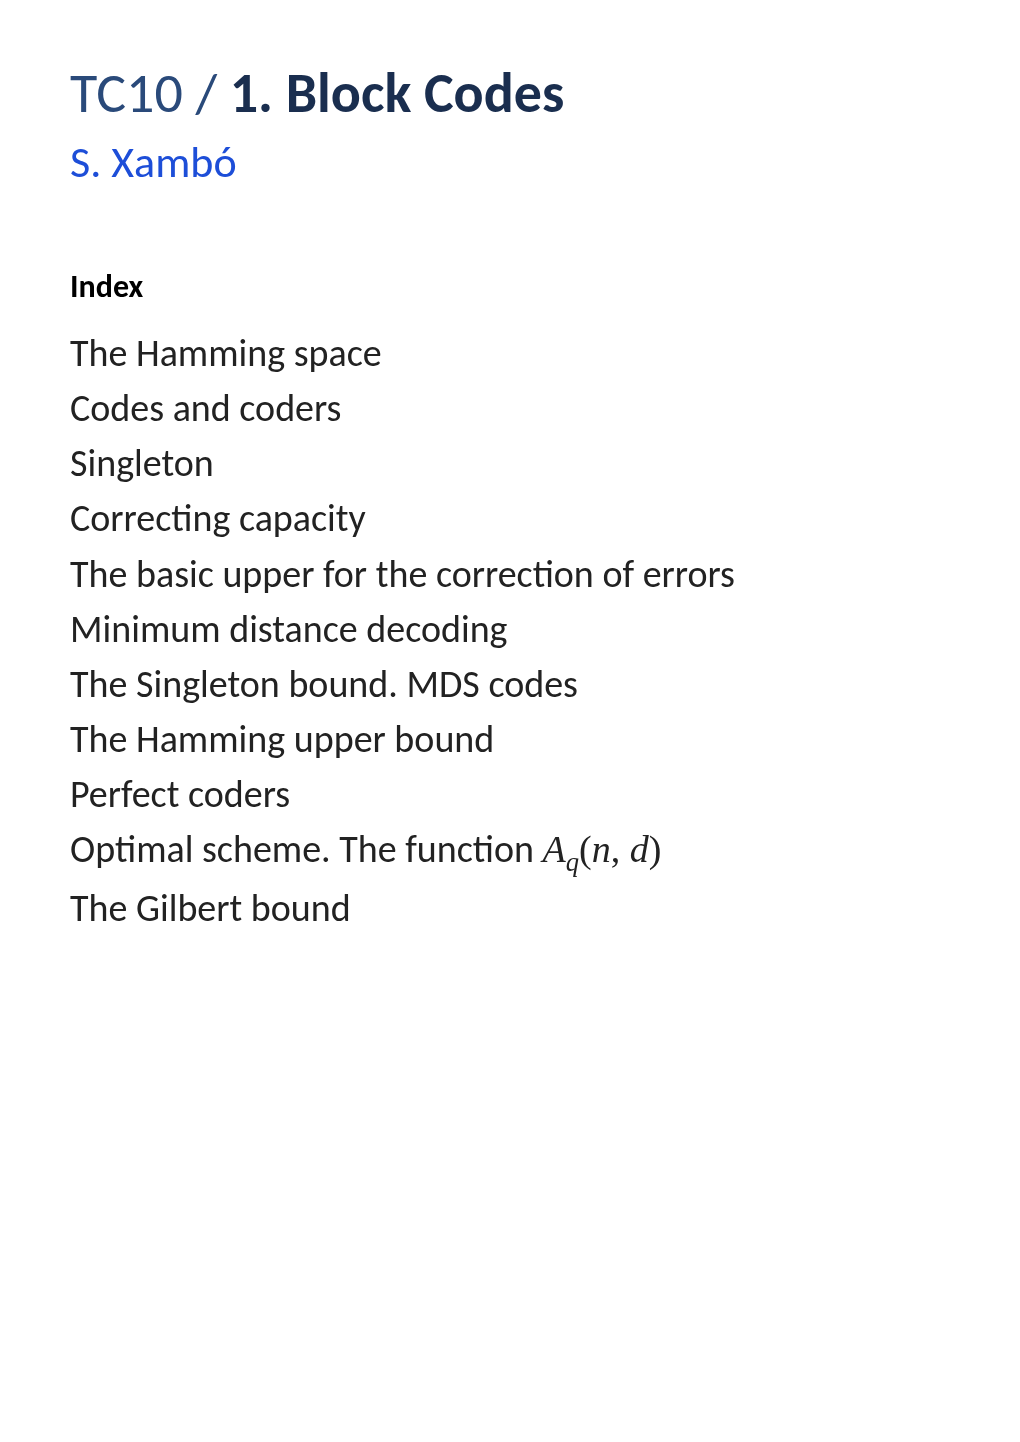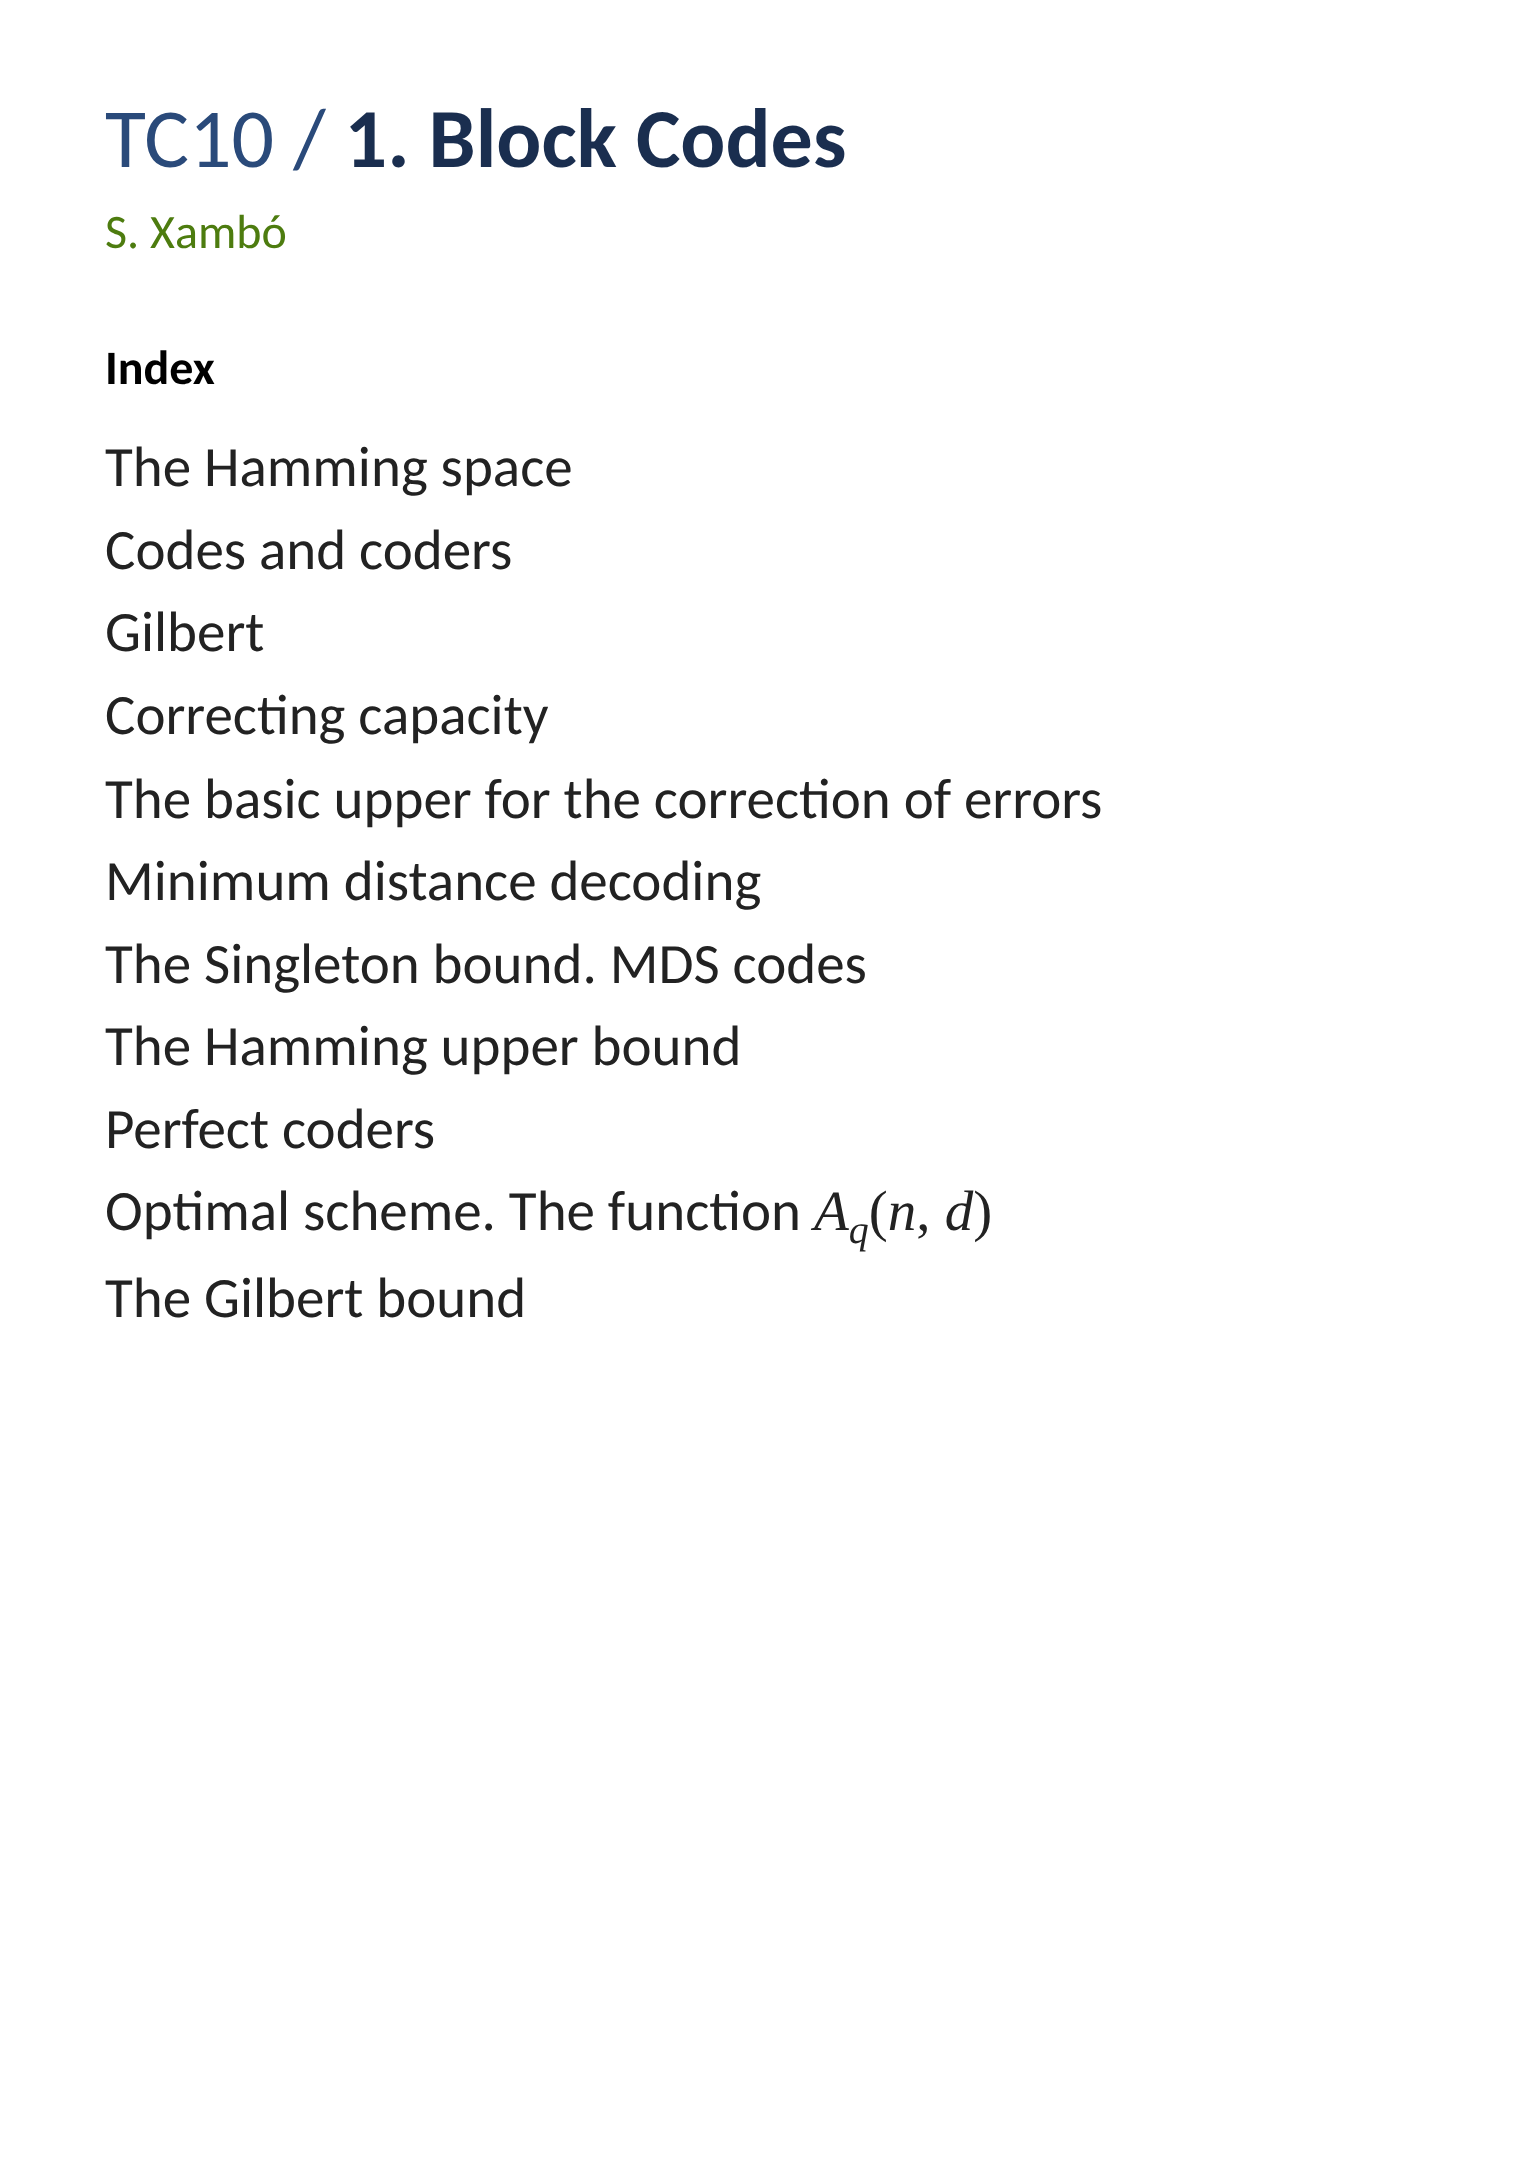--- a/index.html
+++ b/index.html
@@ -23,24 +23,24 @@
     }
     .course-code {
       color: #2a4a7a;
       font-weight: 400;
     }
     .topic {
       color: #1a2e4f;
       font-weight: 700;
     }
     .author {
-      font-size: 32px;
-      color: #4d7c0f;
+      font-size: 44px;
+      color: #1d4ed8;
       font-weight: 400;
-      margin-bottom: 52px;
+      margin-bottom: 78px;
     }
     .index-heading {
       font-size: 32px;
       color: #000000;
       font-weight: 700;
       margin-bottom: 20px;
     }
     .index-item {
       font-size: 38px;
       color: #222222;
@@ -63,21 +63,21 @@
 <div class="title-line">
   <span class="course-code">TC10 / </span><span class="topic">1. Block Codes</span>
 </div>
 
 <div class="author">S. Xambó</div>
 
 <div class="index-heading">Index</div>
 
 <div class="index-item">The Hamming space</div>
 <div class="index-item">Codes and coders</div>
-<div class="index-item">Gilbert</div>
+<div class="index-item">Singleton</div>
 <div class="index-item">Correcting capacity</div>
 <div class="index-item">The basic upper for the correction of errors</div>
 <div class="index-item">Minimum distance decoding</div>
 <div class="index-item">The Singleton bound. MDS codes</div>
 <div class="index-item">The Hamming upper bound</div>
 <div class="index-item">Perfect coders</div>
 <div class="index-item">
   <span>Optimal scheme. The function </span><span class="math"><span>A</span><span class="sub">q</span><span style="font-style:normal;">(</span><span>n</span><span style="font-style:normal;">, </span><span>d</span><span style="font-style:normal;">)</span></span>
 </div>
 <div class="index-item">The Gilbert bound</div>

